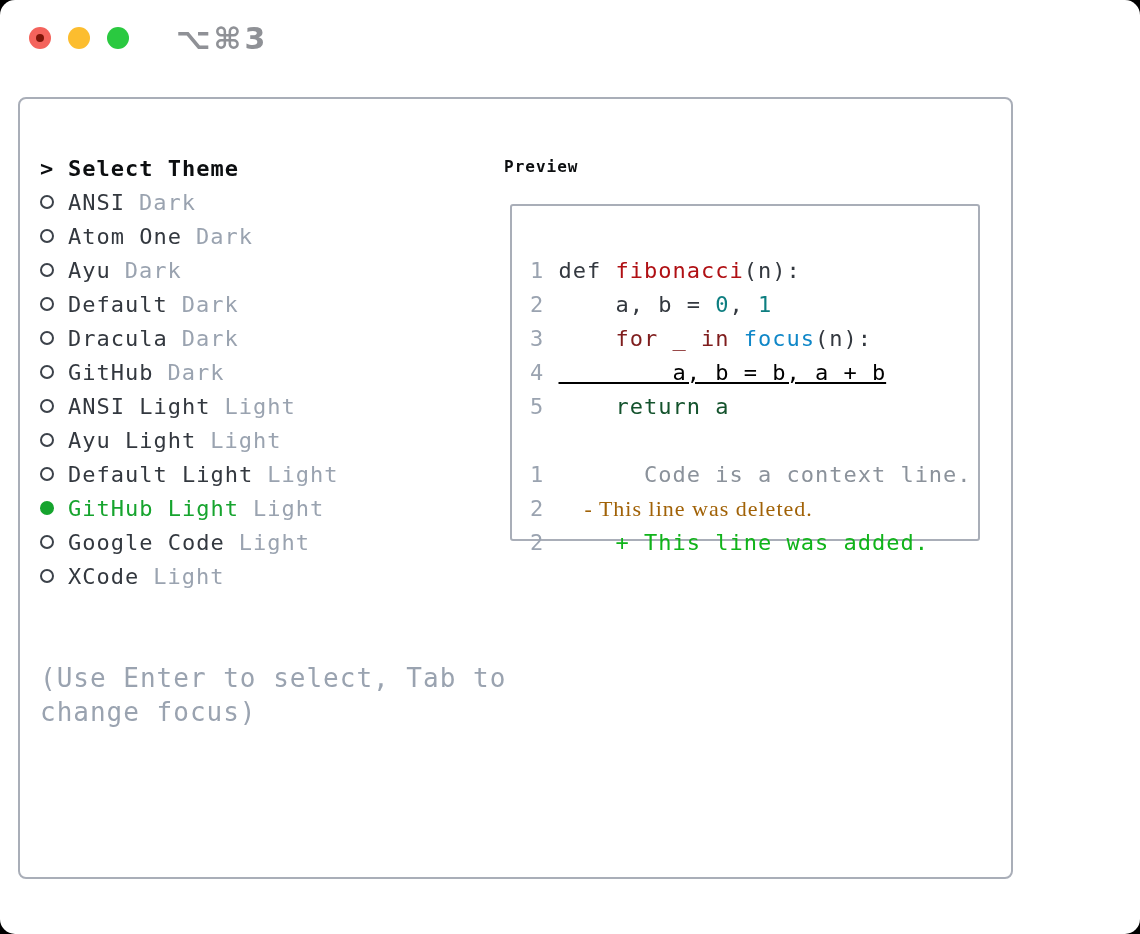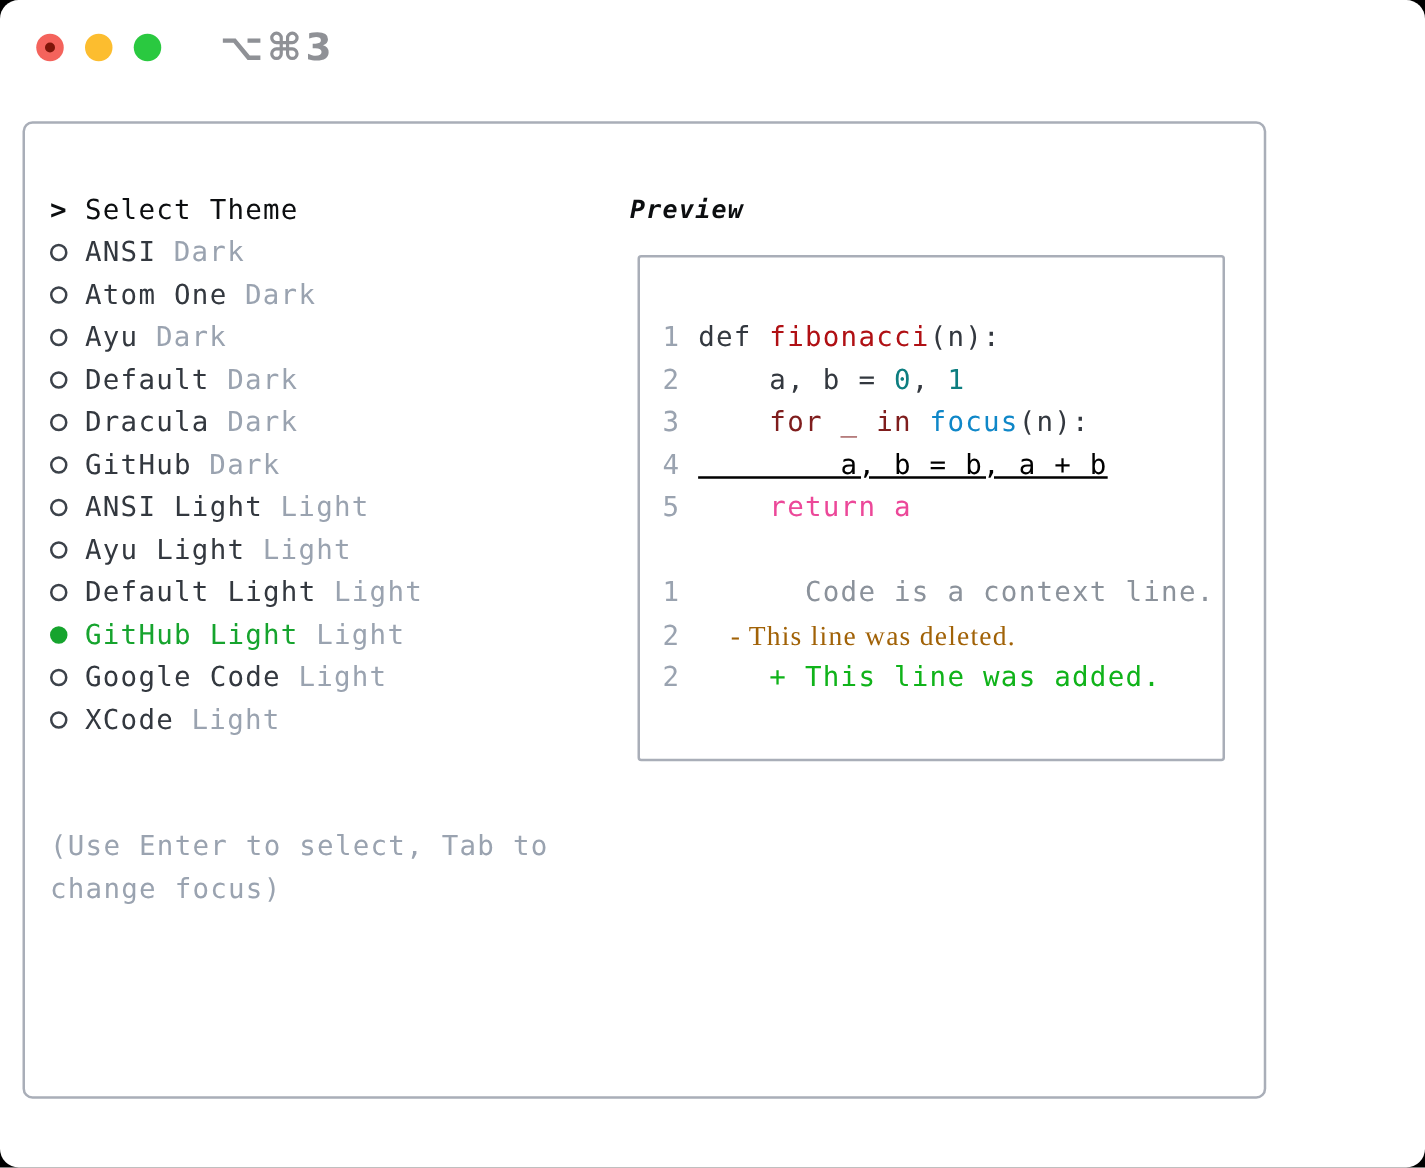--- a/index.html
+++ b/index.html
@@ -46,41 +46,41 @@
     height:34px; font-size:22px; letter-spacing:1px;
     color:var(--fg); white-space:pre;
   }
   .marker { width:28px; flex:none; display:flex; align-items:center; }
   .prompt { font-weight:bold; color:var(--heading); }
   .radio {
     width:14px; height:14px; box-sizing:border-box;
     border:2px solid var(--radio); border-radius:50%;
   }
   .radio.sel { background:var(--green); border-color:var(--green); }
-  .heading-text { font-weight:normal; color:var(--heading); }
+  .heading-text { font-weight:bold; color:var(--heading); }
   .theme-name { color:var(--fg); }
   .row.selected .theme-name { color:var(--green); }
   .variant { color:var(--muted); margin-left:14px; }
   .left-col { position:absolute; left:20px; top:52px; width:450px; }
   .section-gap { height:34px; }
   .hint { margin-top:34px; }
   .hint div {
-    font-size:22px; line-height:34px; letter-spacing:1px;
+    font-size:26px; line-height:34px; letter-spacing:1px;
     color:var(--muted); white-space:pre;
   }
   
   .preview-heading {
     position:absolute; left:484px; top:51px;
     height:34px; line-height:34px;
-    font-size:20px; letter-spacing:1px;
-    font-weight:bold; color:var(--heading);font-style:italic;
+    font-size:16px; letter-spacing:1px;
+    font-weight:bold; color:var(--heading);
   }
   .preview-box {
     position:absolute; left:490px; top:105px;
-    width:470px; height:405px;
+    width:470px; height:337px;
     border:2px solid var(--border); border-radius:3px;
     box-sizing:border-box;
     padding:48px 0 0 18px;
     background:#fff;
   }
   .code-line {
     height:34px; line-height:34px;
     font-size:22px; letter-spacing:1px;
     white-space:pre;
   }
@@ -189,21 +189,21 @@
         </div>
     </div>
 
     <div class="preview-heading">Preview</div>
 
     <div class="preview-box" id="code-box">
         <div class="code-line"><span style="color: rgb(154, 163, 176);">1 </span><span style="color: rgb(51, 56, 63);">def </span><span style="color: rgb(176, 16, 20);">fibonacci</span><span style="color: rgb(51, 56, 63);">(n):</span></div>
         <div class="code-line"><span style="color: rgb(154, 163, 176);">2 </span><span style="color: rgb(51, 56, 63);">    a, b = </span><span style="color: rgb(13, 126, 128);">0</span><span style="color: rgb(51, 56, 63);">, </span><span style="color: rgb(13, 126, 128);">1</span></div>
         <div class="code-line"><span style="color: rgb(154, 163, 176);">3 </span><span style="color: #7f1d1d;">    for _ in </span><span style="color: rgb(15, 135, 200);">focus</span><span style="color: rgb(51, 56, 63);">(n):</span></div>
         <div class="code-line"><span style="color: rgb(154, 163, 176);">4 </span><span style="color: #000000; text-decoration: underline;">        a, b = b, a + b</span></div>
-        <div class="code-line"><span style="color: rgb(154, 163, 176);">5 </span><span style="color: #ec4899;">    return a</span></div>
+        <div class="code-line"><span style="color: rgb(154, 163, 176);">5 </span><span style="color: #14532d;">    return a</span></div>
         <div class="code-line"></div>
         <div class="code-line"><span style="color: rgb(154, 163, 176);">1 </span><span style="color: rgb(139, 146, 155);">      Code is a context line.</span></div>
         <div class="code-line"><span style="color: rgb(154, 163, 176);">2 </span><span style="color: #a16207; font-family: Liberation Serif, serif;">    - This line was deleted.</span></div>
         <div class="code-line"><span style="color: rgb(154, 163, 176);">2 </span><span style="color: rgb(16, 179, 26); text-align: right;">    + This line was added.</span></div>
       </div>
 
   </div>
 </div>
 
 </body></html>

